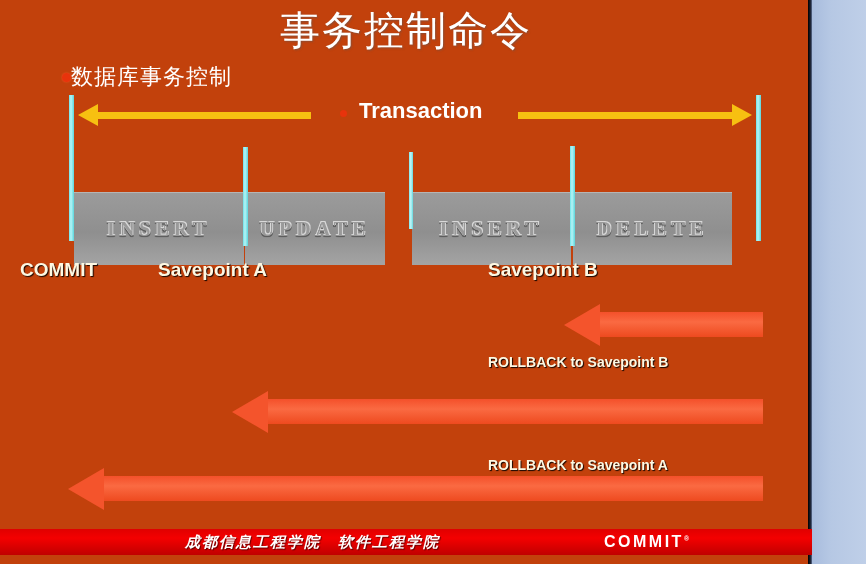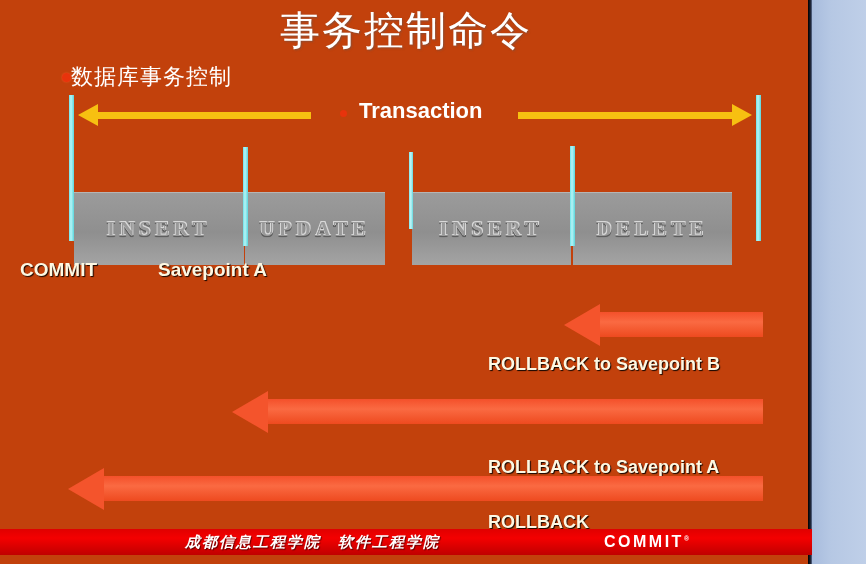--- a/index.html
+++ b/index.html
@@ -184,21 +184,21 @@
   }
   .rb-head {
     position: absolute;
     width: 0;
     height: 0;
     border-right: 36px solid #f4542c;
   }
   .rb-caption {
     position: absolute;
     color: #fdf8e3;
-    font-size: 18px;
+    font-size: 14px;
     font-weight: bold;
     white-space: nowrap;
     text-shadow: 1px 1px 1px rgba(0,0,0,0.9);
   }
 
   
   .footer {
     position: absolute;
     left: 0;
     bottom: 9px;
@@ -275,37 +275,37 @@
   </div>
 
   <div class="tick" style="left:69px;  top:95px;  height:146px;"></div>
   <div class="tick" style="left:243px; top:147px; height:99px;"></div>
   <div class="tick-sep" style="left:409px; top:152px; height:77px;"></div>
   <div class="tick" style="left:570px; top:146px; height:100px;"></div>
   <div class="tick" style="left:756px; top:95px;  height:146px;"></div>
 
   <div class="tl-label" style="left:20px;">COMMIT</div>
   <div class="tl-label" style="left:158px;text-align:right;">Savepoint A</div>
+  <div class="tl-label" style="left:488px;">Savepoint B</div>
 
   <div class="rb-arrow">
     <div class="rb-head" style="left:564px; top:304px; border-top:21px solid transparent; border-bottom:21px solid transparent;"></div>
     <div class="rb-shaft" style="left:600px; top:312px; width:163px; height:25px;"></div>
   </div>
   <div class="rb-caption" style="left:488px; top:354px;">ROLLBACK to Savepoint  B</div>
 
   <div class="rb-arrow">
     <div class="rb-head" style="left:232px; top:391px; border-top:21px solid transparent; border-bottom:21px solid transparent;"></div>
     <div class="rb-shaft" style="left:268px; top:399px; width:495px; height:25px;"></div>
   </div>
   <div class="rb-caption" style="left:488px; top:457px;">ROLLBACK to Savepoint A</div>
 
   <div class="rb-arrow">
     <div class="rb-head" style="left:68px; top:468px; border-top:21px solid transparent; border-bottom:21px solid transparent;"></div>
     <div class="rb-shaft" style="left:104px; top:476px; width:659px; height:25px;"></div>
   </div>
-  <div class="rb-caption" style="left:488px; top:512px;">ROLLBACK</div>
 
   <div class="footer">
     <span class="footer-school">成都信息工程学院　软件工程学院</span>
     <span class="footer-brand"><span>COMMIT</span><sup>®</sup></span>
   </div>
 
 </div>
 
 </body></html>

